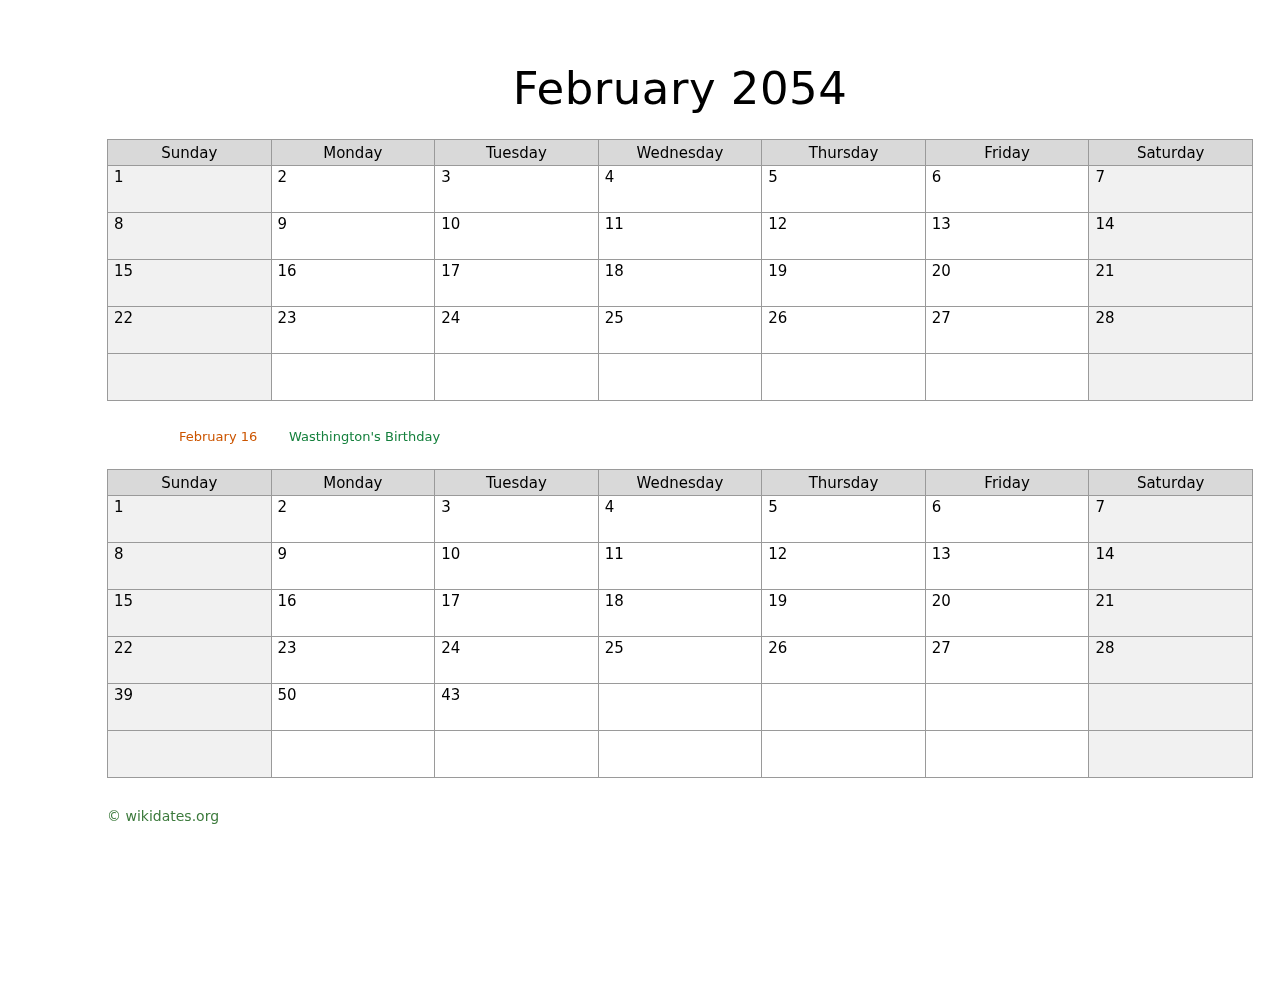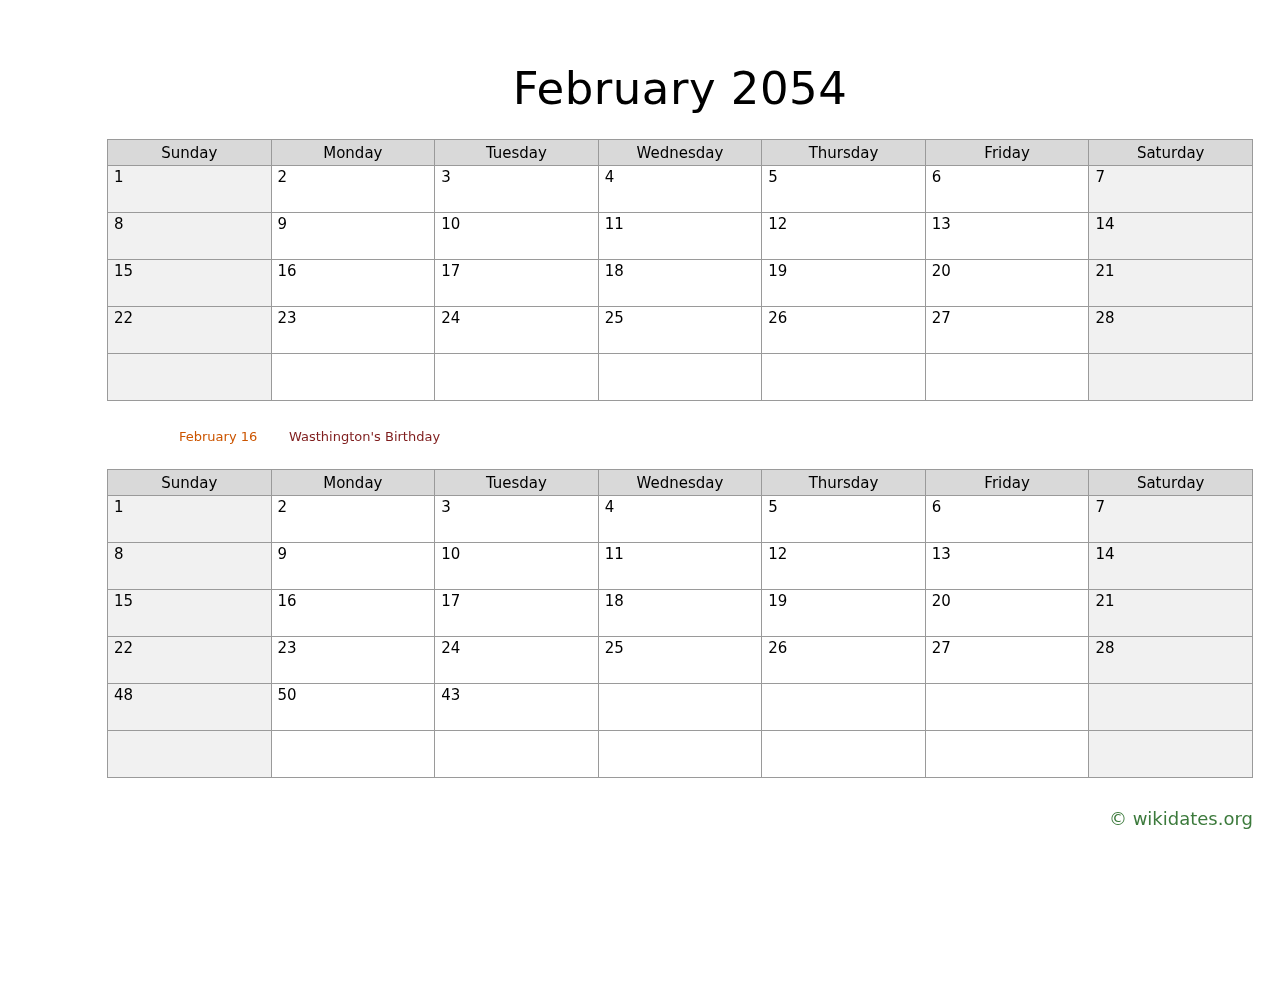--- a/index.html
+++ b/index.html
@@ -82,29 +82,29 @@
     display: flex;
     align-items: baseline;
     padding-left: 72px;
   }
   .holiday-date {
     color: #cc5500;
     width: 110px;
     flex: 0 0 110px;
   }
   .holiday-name {
-    color: #7f1d1d;
+    color: #15803d;
   }
 
   .footer {
     width: 1146px;
     margin: 0 auto;
-    text-align: right;
+    text-align: left;
     padding-top: 30px;
-    font-size: 18px;
+    font-size: 14px;
     color: #3c7a3c;
   }
   .footer .mark { color: #3c7a3c; }
 </style>
 </head>
 <body>
 
 <div class="page">
 
   <h1 class="month-title" id="feb-title">February 2054</h1>
@@ -224,21 +224,21 @@
         <tr>
           <td class="weekend">22</td>
           <td>23</td>
           <td>24</td>
           <td>25</td>
           <td>26</td>
           <td>27</td>
           <td class="weekend">28</td>
         </tr>
         <tr>
-          <td class="weekend">48</td>
+          <td class="weekend">39</td>
           <td>50</td>
           <td>43</td>
           <td class="empty"></td>
           <td class="empty"></td>
           <td class="empty"></td>
           <td class="weekend empty"></td>
         </tr>
         <tr>
           <td class="weekend empty"></td>
           <td class="empty"></td>

